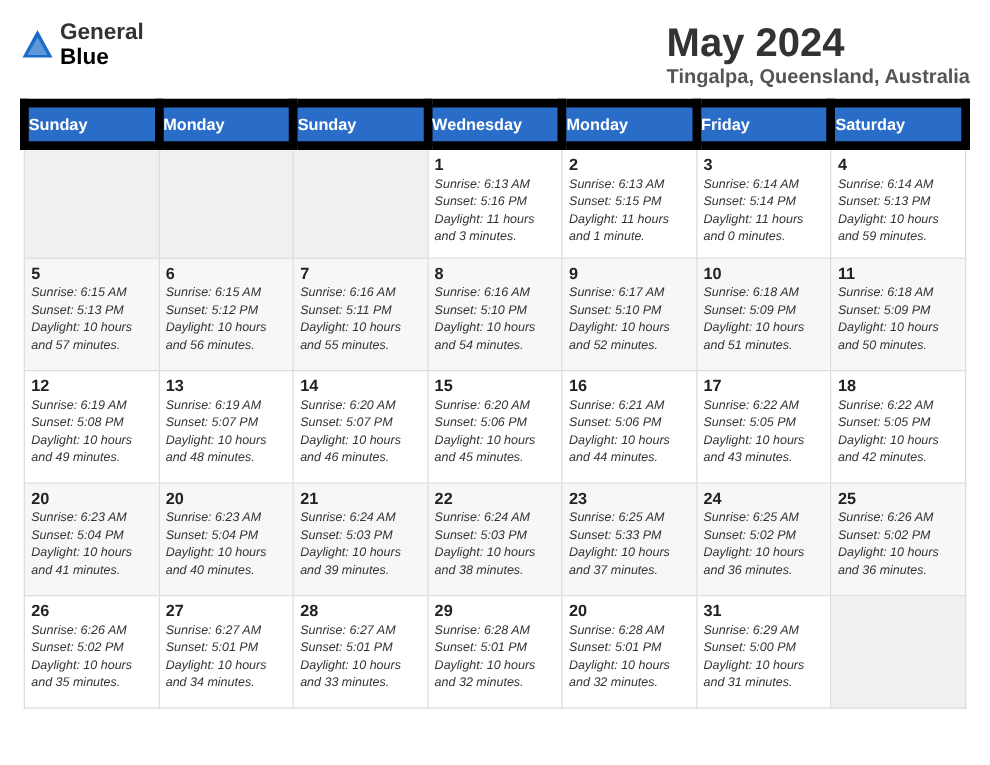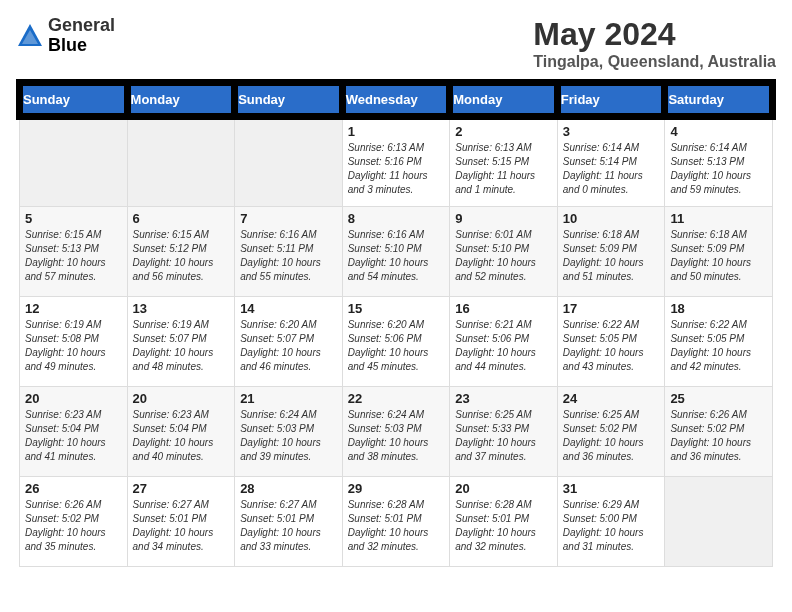--- a/index.html
+++ b/index.html
@@ -178,21 +178,21 @@
         </td>
         <td>
           <span class="day-num">8</span>
           <div class="cell-content" style="white-space: pre-line;">Sunrise: 6:16 AM
 Sunset: 5:10 PM
 Daylight: 10 hours
 and 54 minutes.</div>
         </td>
         <td>
           <span class="day-num">9</span>
-          <div class="cell-content" style="white-space: pre-line;">Sunrise: 6:01 AM
+          <div class="cell-content" style="white-space: pre-line;">Sunrise: 6:17 AM
 Sunset: 5:10 PM
 Daylight: 10 hours
 and 52 minutes.</div>
         </td>
         <td>
           <span class="day-num">10</span>
           <div class="cell-content" style="white-space: pre-line;">Sunrise: 6:18 AM
 Sunset: 5:09 PM
 Daylight: 10 hours
 and 51 minutes.</div>

